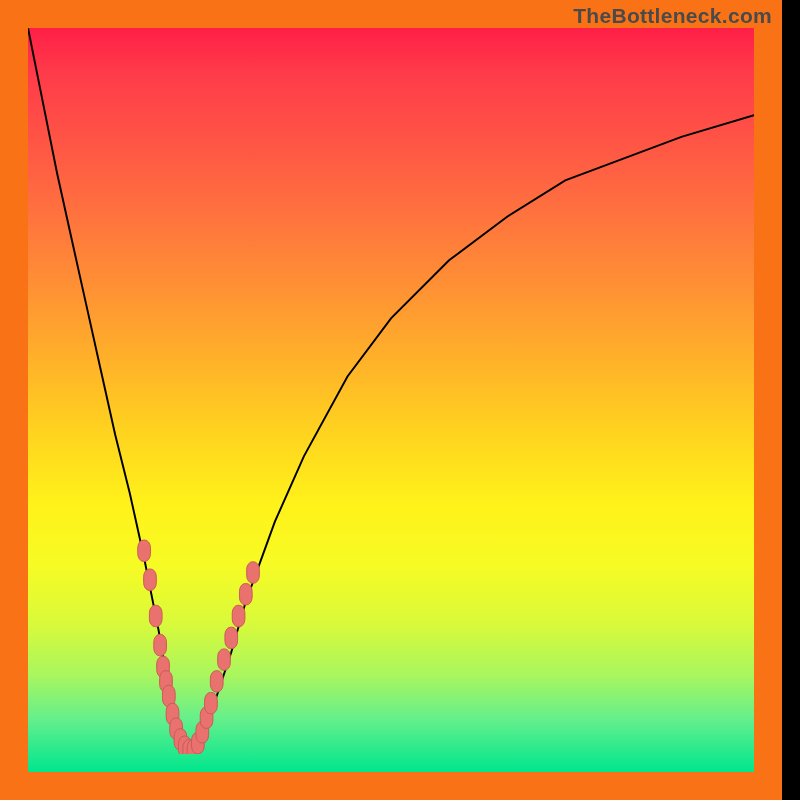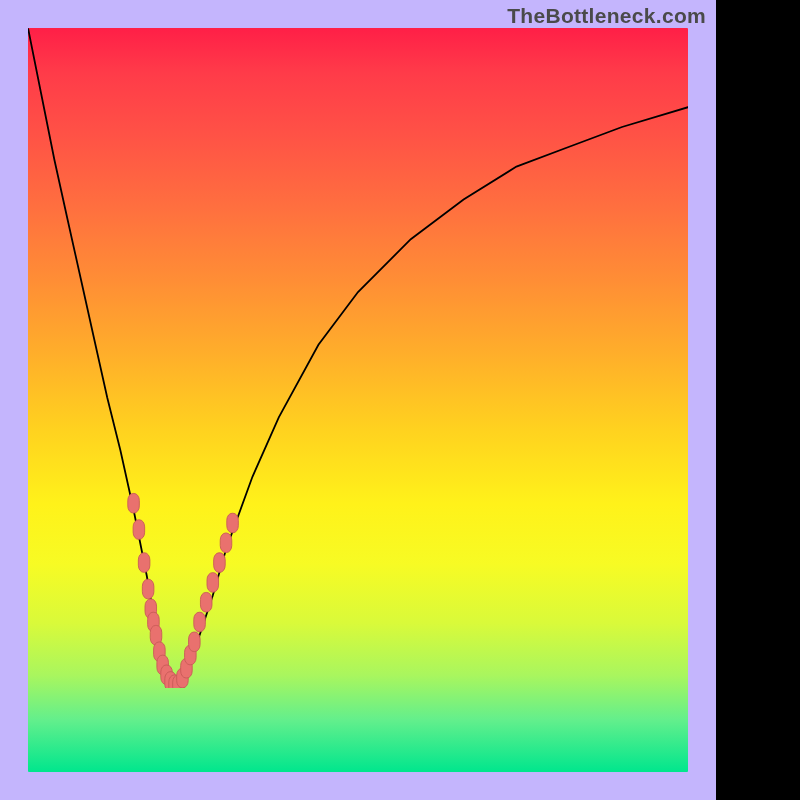--- a/index.html
+++ b/index.html
@@ -5,23 +5,23 @@
   html, body {
     margin: 0;
     padding: 0;
     width: 800px;
     height: 800px;
     overflow: hidden;
     font-family: Arial, Helvetica, sans-serif;
     background: #000;
   }
   .frame {
-    width: 716px;
+    width: 782px;
     height: 800px;
-    background: #c4b5fd;
+    background: #f97316;
     position: relative;
   }
   .watermark {
     position: absolute;
     top: 4px;
     right: 10px;
     color: #4a4a4a;
     font-size: 21px;
     font-weight: 600;
     letter-spacing: 0.3px;

